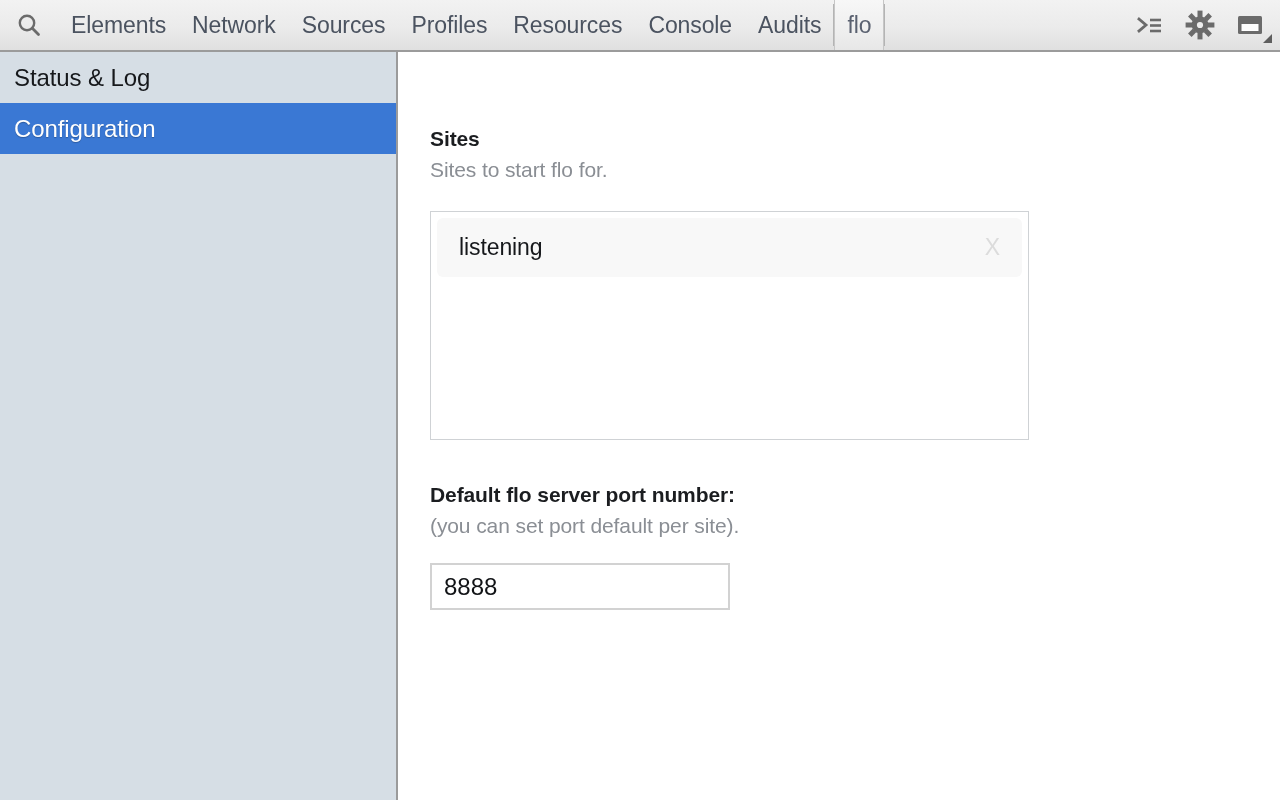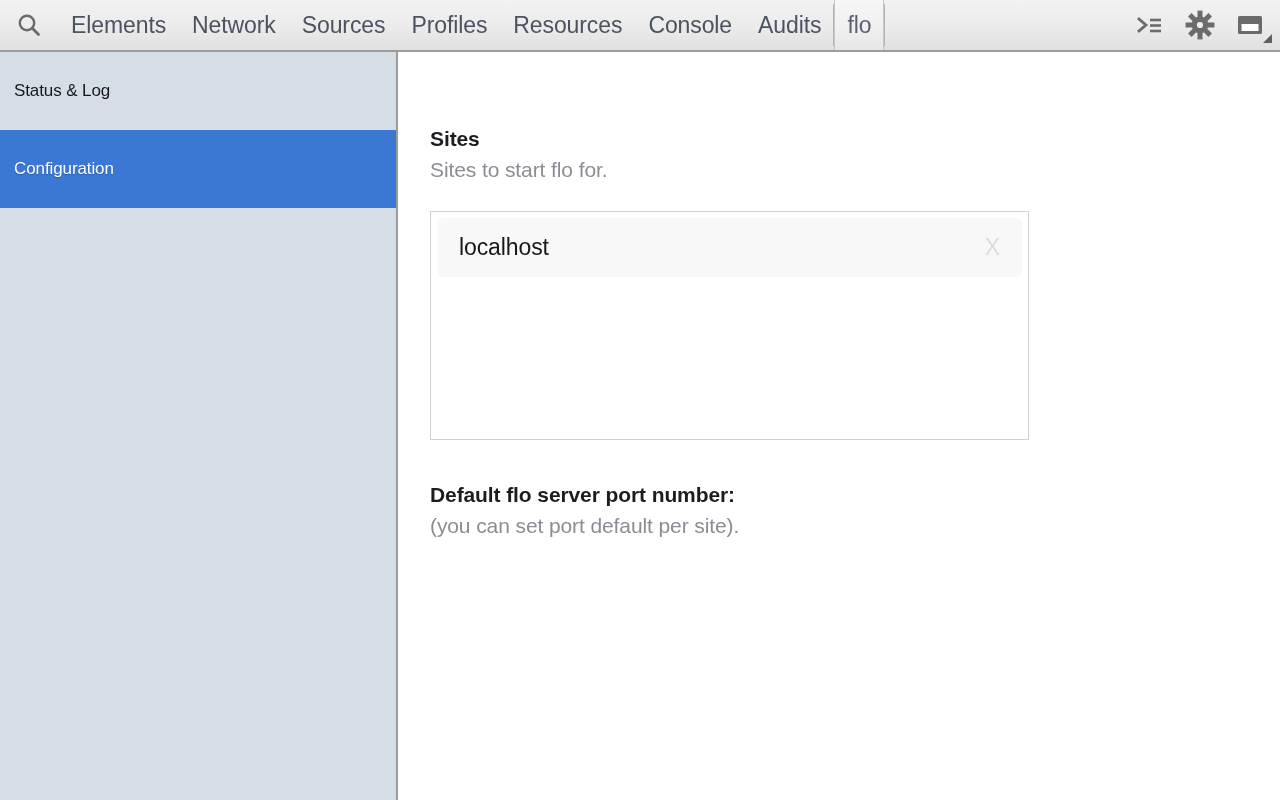--- a/index.html
+++ b/index.html
@@ -111,25 +111,25 @@
   .sidebar {
     width: 398px;
     flex: 0 0 398px;
     background: #d6dee5;
     border-right: 2px solid #9b9b9b;
     padding-top: 0;
     overflow: hidden;
   }
 
   .side-item {
-    height: 78px;
+    height: 51px;
     display: flex;
     align-items: center;
     padding: 0 0 0 14px;
-    font-size: 17px;
+    font-size: 24px;
     color: #16181b;
     letter-spacing: -0.1px;
     cursor: default;
   }
   .side-item.selected {
     background: #3a78d4;
     color: #ffffff;
     text-shadow: 0 1px 1px rgba(0,0,0,0.25);
   }
 
@@ -339,30 +339,31 @@
 
     <div class="main">
 
 
       <div>
         <div class="section-label">Sites</div>
         <div class="section-desc">Sites to start flo for.</div>
 
         <div class="listbox">
           <div class="list-item">
-            <span class="list-item-label">localhost</span>
+            <span class="list-item-label">listening</span>
             <span class="list-item-remove">X</span>
           </div>
         </div>
 
       </div>
 
       <div class="block-gap"></div>
 
       <div>
         <div class="section-label">Default flo server port number:</div>
         <div class="section-desc">(you can set port default per site).</div>
 
+        <input class="port-input" type="text" value="8888" style="">
       </div>
 
     </div>
   </div>
 </div>
 
 </body></html>

